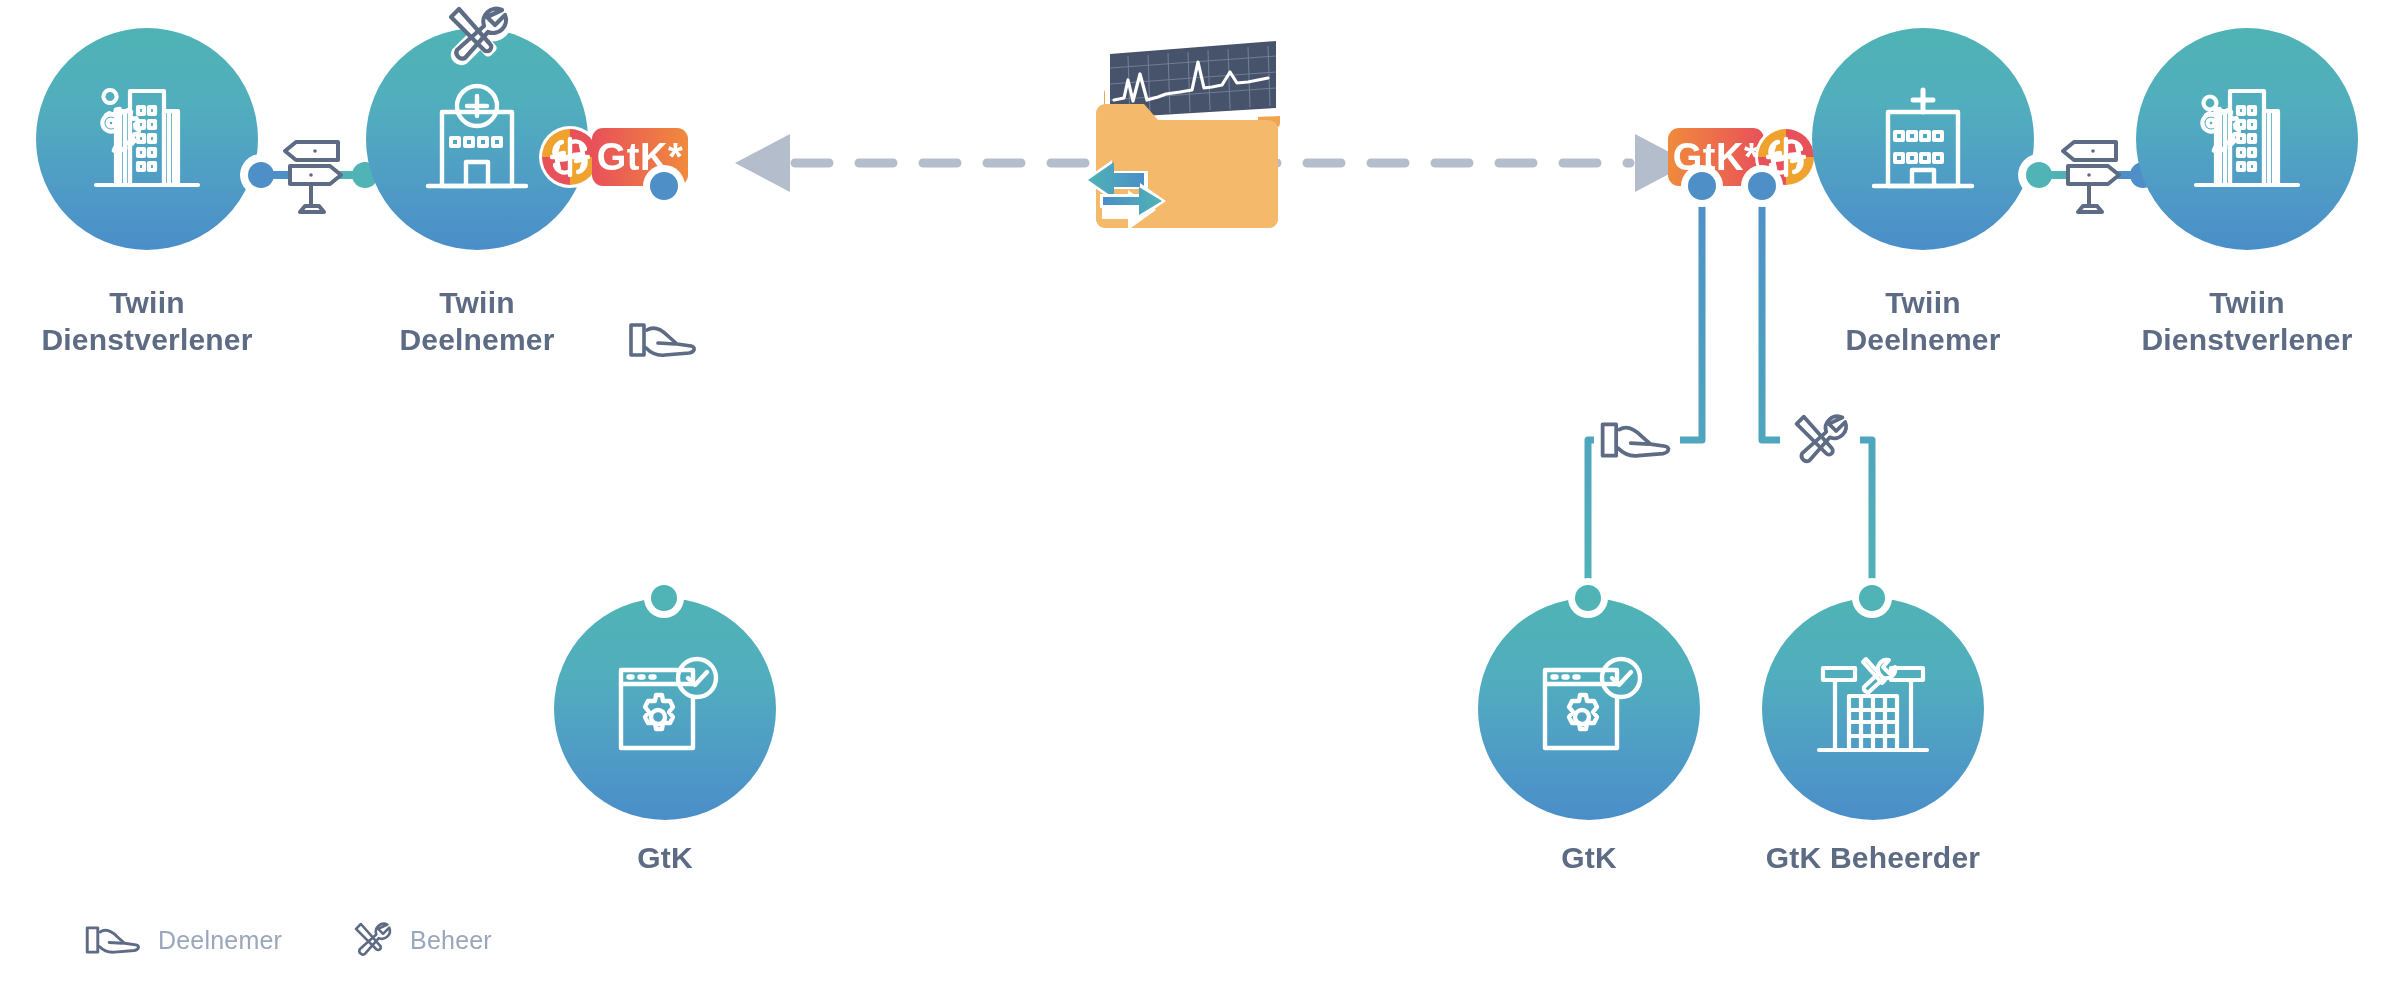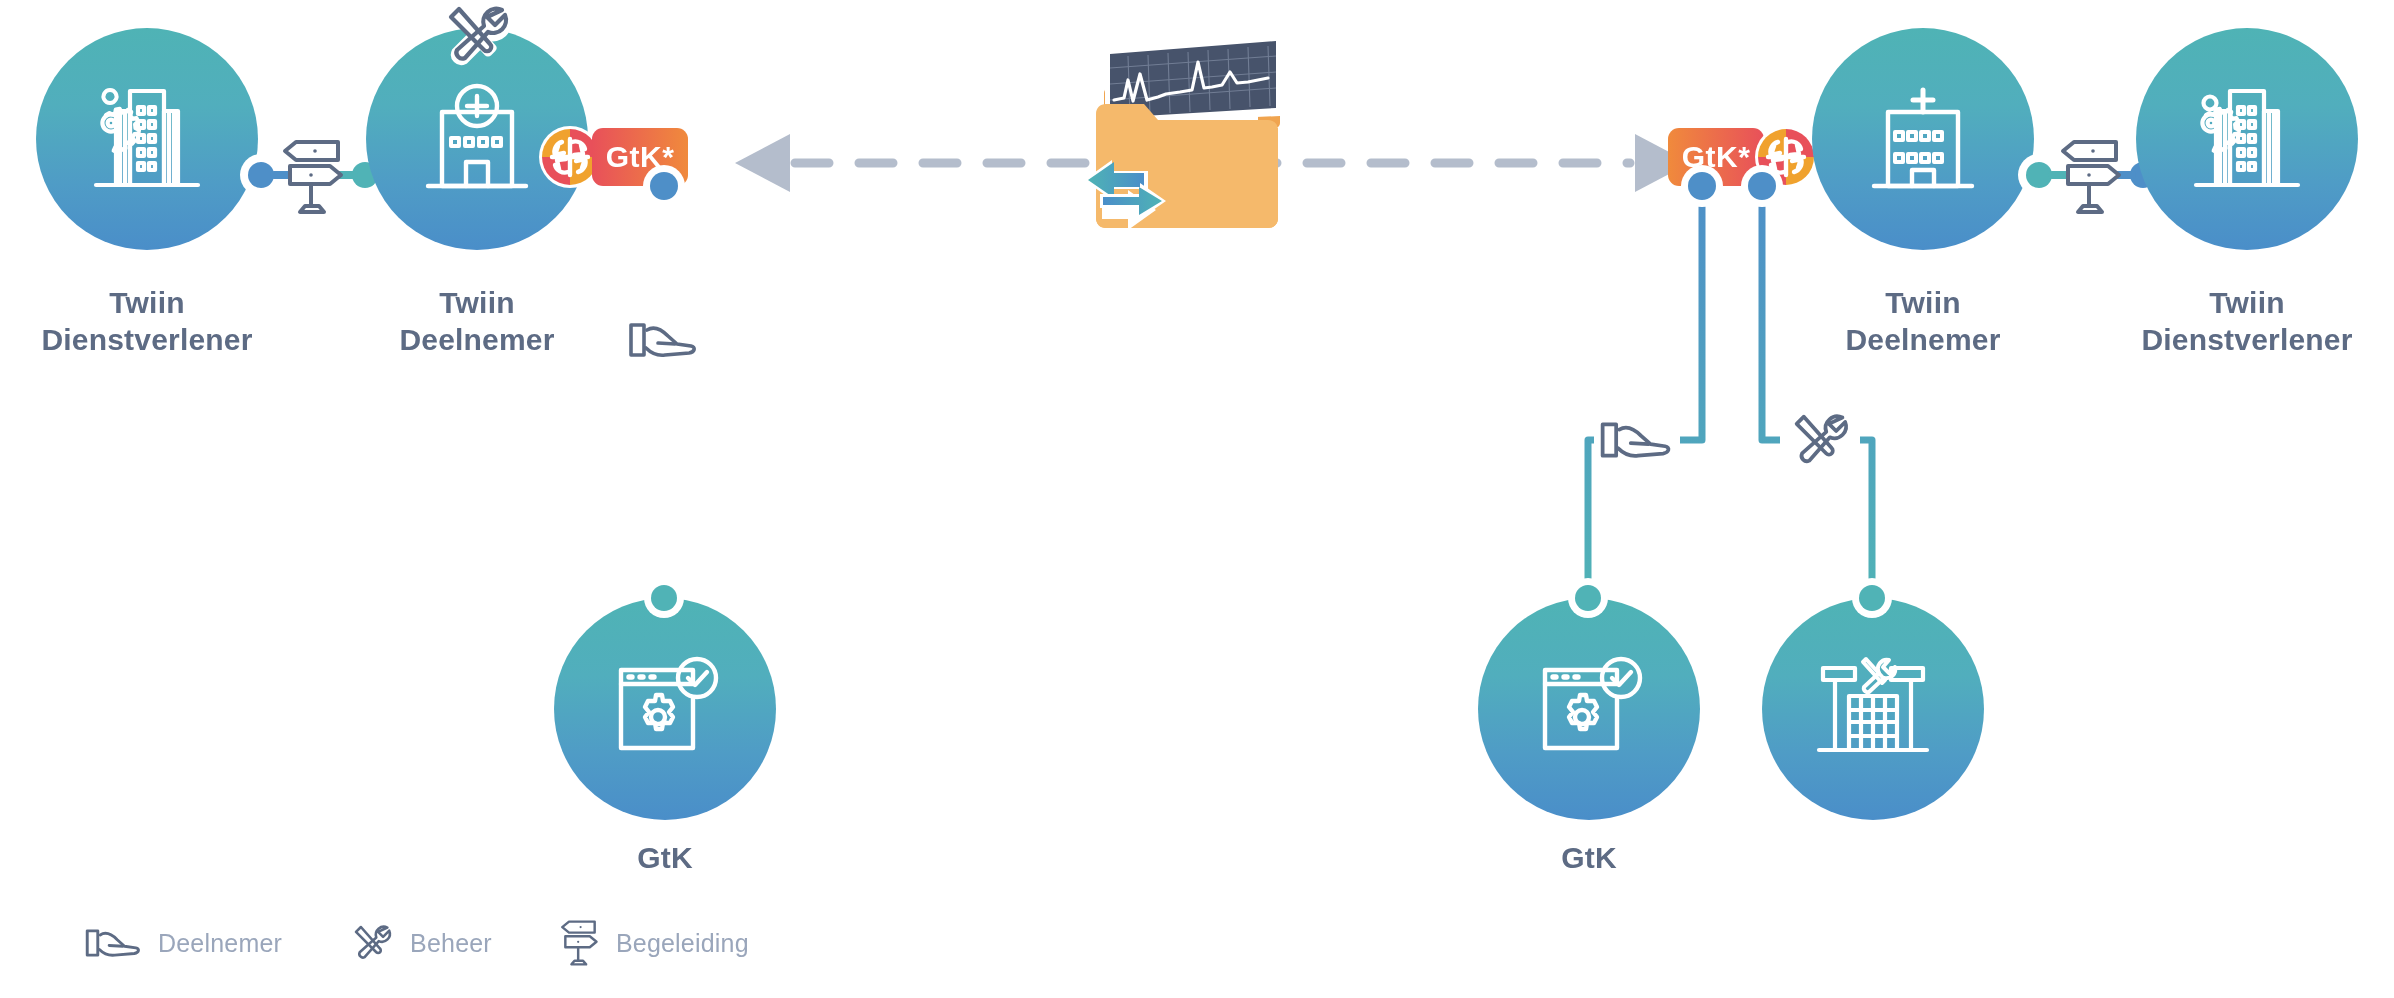--- a/index.html
+++ b/index.html
@@ -33,21 +33,21 @@
 
   
   .post-wrap{position:absolute;}
   .post-dot{position:absolute;width:26px;height:26px;border-radius:50%;box-shadow:0 0 0 8px #fff;}
   .post-stub{position:absolute;height:8px;border-radius:4px;}
 
   
   .gtk-badge{position:absolute;height:58px;display:flex;align-items:center;}
   .gtk-plate{
     height:58px;border-radius:11px;display:flex;align-items:center;justify-content:center;
-    color:#fff;font-weight:bold;font-size:30px;letter-spacing:.5px;
+    color:#fff;font-weight:bold;font-size:38px;letter-spacing:.5px;
     padding:16px 16px;box-sizing:border-box;
   }
   .gtk-plate.l2r{background:linear-gradient(90deg,#e8505a 0%,#f08a3c 100%);}
   .gtk-plate.r2l{background:linear-gradient(90deg,#f08a3c 0%,#e8505a 100%);}
   .gtk-mark{width:64px;height:64px;flex:0 0 64px;}
 
   
   #wires{position:absolute;left:0;top:0;width:2394px;height:998px;pointer-events:none;}
 
   
@@ -429,20 +429,21 @@
         <path d="M36 56 H84 M36 68 H84 M36 82 H84"></path>
         <path d="M48 42 V96 M60 42 V96 M72 42 V96"></path>
         <g stroke-width="4">
           <path d="M50 8 L53 5 L72 26 L69 29 Z"></path>
           <path d="M76 6 a9 9 0 0 0 -10 13 L51 33 a4 4 0 0 0 5 5 L71 24 a9 9 0 0 0 11 -11 L76 19 L70 13 Z"></path>
         </g>
       </g>
     </svg>
   </div>
   <div class="rimdot teal" style="left:1859px;top:585px;width:26px;height:26px;"></div>
+  <div class="node-label" style="left:1698px;top:840px;width:350px;font-size:30px;">GtK Beheerder</div>
 
   <div id="legend" style="left:84px;top:916px;">
 
     <div class="legend-item">
       <span class="legend-ico">
         <svg width="60" height="40" viewBox="0 0 74 48">
           <g fill="none" stroke="#5d6b84" stroke-width="3.6" stroke-linejoin="round" stroke-linecap="round">
             <rect x="4" y="9" width="13" height="30"></rect>
             <path d="M20 14 c8 -5 15 0 21 6 l9 8 14 2 c5 1 4 6 -2 7 l-24 2 c-8 1 -14 -2 -19 -7"></path>
             <path d="M31 27 l17 1"></path>
@@ -457,33 +458,16 @@
         <svg width="48" height="48" viewBox="0 0 78 78">
           <g fill="none" stroke="#5d6b84" stroke-width="4.2" stroke-linejoin="round" stroke-linecap="round">
             <path d="M13 21 L21 13 L52 48 a4 4 0 0 1 -6 6 Z"></path>
             <path d="M64 14 a13 13 0 0 0 -18 16 L19 54 a6 6 0 0 0 8 8 L50 36 a13 13 0 0 0 17 -17 L57 29 L49 21 Z"></path>
           </g>
         </svg>
       </span>
       <span class="legend-txt">Beheer</span>
     </div>
 
-    <div class="legend-item" style="margin-right:0;">
-      <span class="legend-ico">
-        <svg width="44" height="54" viewBox="0 0 72 86">
-          <g fill="#ffffff" stroke="#5d6b84" stroke-width="4" stroke-linejoin="round">
-            <path d="M18 8 H60 V26 H18 L7 17 Z"></path>
-            <path d="M12 32 H52 L63 41 L52 50 H12 Z"></path>
-          </g>
-          <g stroke="#5d6b84" stroke-width="4" fill="none" stroke-linecap="round">
-            <path d="M33 50 V72"></path>
-            <path d="M22 78 H46 L41 72 H27 Z" fill="#ffffff" stroke-linejoin="round"></path>
-          </g>
-          <circle cx="37" cy="17" r="1.8" fill="#5d6b84" stroke="none"></circle>
-          <circle cx="33" cy="41" r="1.8" fill="#5d6b84" stroke="none"></circle>
-        </svg>
-      </span>
-      <span class="legend-txt">Begeleiding</span>
-    </div>
 
   </div>
 
 </div>
 
 </body></html>

